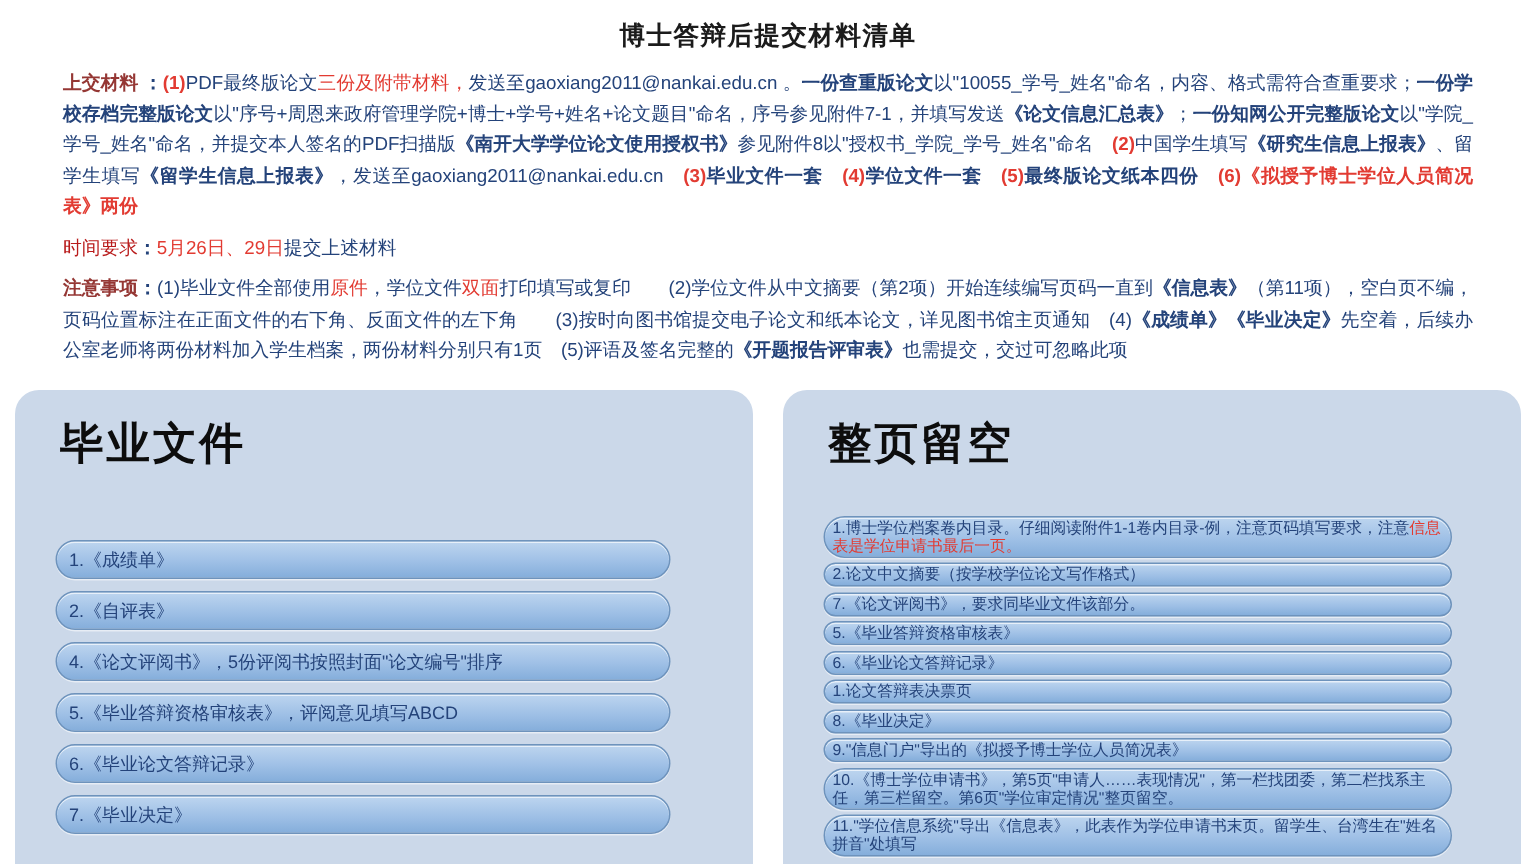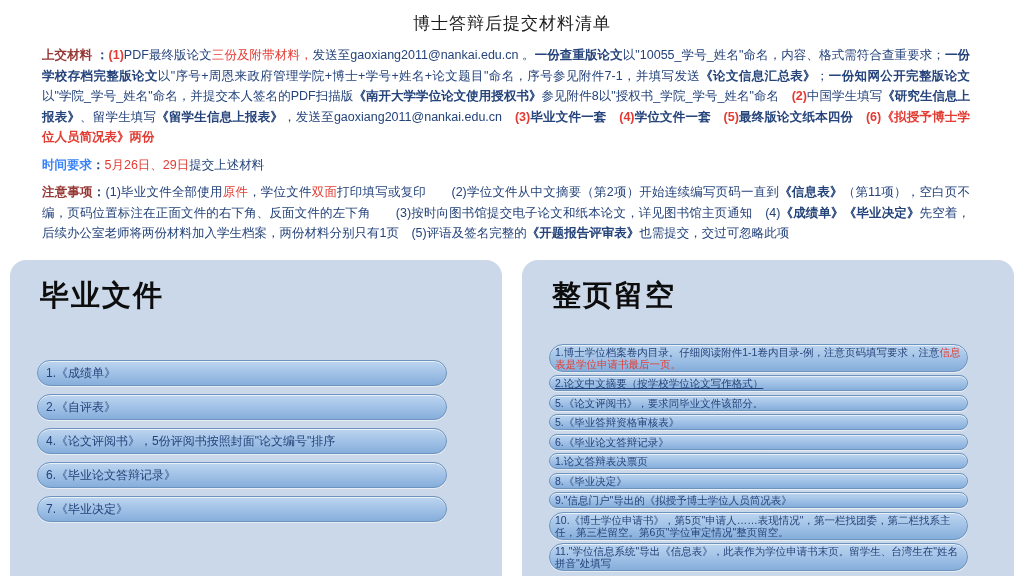--- a/index.html
+++ b/index.html
@@ -2,27 +2,27 @@
 <html><head>
 <meta charset="utf-8">
 <style>
   html,body{margin:0;padding:0;}
   body{
     width:1024px;height:576px;overflow:hidden;background:#ffffff;
     font-family:"Liberation Sans","DejaVu Sans",sans-serif;
     -webkit-font-smoothing:antialiased;
   }
   .page-title{
-    text-align:center;font-size:17px;font-weight:400;color:#1b1b1b;
+    text-align:center;font-size:17px;font-weight:700;color:#1b1b1b;
     letter-spacing:1px;margin:12px 0 10px 0;
   }
   .notes{
     margin:0 42px;font-size:12.5px;line-height:20.5px;text-align:justify;
   }
-  .para{margin:0 12px 7px 0;}
+  .para{margin:0 0 7px 0;}
   .panels{
     display:flex;gap:20px;margin:16px 10px 0 10px;
   }
   .panel{
     flex:1;background:#cbd8e9;border-radius:16px;height:345px;
     box-sizing:border-box;position:relative;
   }
   .panel-heading{
     font-size:29px;font-weight:700;color:#0d0d0d;letter-spacing:2px;
     margin:0;padding:16px 0 0 30px;
@@ -45,41 +45,42 @@
   }
   .bar span{color:inherit;}
 </style>
 </head>
 <body>
 
 <h1 class="page-title">博士答辩后提交材料清单</h1>
 
 <div class="notes">
     <p class="para"><span style="color: rgb(149, 55, 52); font-weight: 700;">上交材料</span><span style="color: rgb(36, 67, 122); font-weight: 700;"> ：</span><span style="color: rgb(226, 59, 50); font-weight: 700;">(1)</span><span style="color: rgb(36, 67, 122);">PDF最终版论文</span><span style="color: rgb(226, 59, 50);">三份及附带材料，</span><span style="color: rgb(36, 67, 122);">发送至gaoxiang2011@nankai.edu.cn 。</span><span style="color: rgb(36, 67, 122); font-weight: 700;">一份查重版论文</span><span style="color: rgb(36, 67, 122);">以"10055_学号_姓名"命名，内容、格式需符合查重要求；</span><span style="color: rgb(36, 67, 122); font-weight: 700;">一份学校存档完整版论文</span><span style="color: rgb(36, 67, 122);">以"序号+周恩来政府管理学院+博士+学号+姓名+论文题目"命名，序号参见附件7-1，并填写发送</span><span style="color: rgb(36, 67, 122); font-weight: 700;">《论文信息汇总表》</span><span style="color: rgb(36, 67, 122);">；</span><span style="color: rgb(36, 67, 122); font-weight: 700;">一份知网公开完整版论文</span><span style="color: rgb(36, 67, 122);">以"学院_学号_姓名"命名，并提交本人签名的PDF扫描版</span><span style="color: rgb(36, 67, 122); font-weight: 700;">《南开大学学位论文使用授权书》</span><span style="color: rgb(36, 67, 122);">参见附件8以"授权书_学院_学号_姓名"命名　</span><span style="color: rgb(226, 59, 50); font-weight: 700;">(2)</span><span style="color: rgb(36, 67, 122);">中国学生填写</span><span style="color: rgb(36, 67, 122); font-weight: 700;">《研究生信息上报表》</span><span style="color: rgb(36, 67, 122);">、留学生填写</span><span style="color: rgb(36, 67, 122); font-weight: 700;">《留学生信息上报表》</span><span style="color: rgb(36, 67, 122);">，发送至gaoxiang2011@nankai.edu.cn　</span><span style="color: rgb(226, 59, 50); font-weight: 700;">(3)</span><span style="color: rgb(36, 67, 122); font-weight: 700;">毕业文件一套　</span><span style="color: rgb(226, 59, 50); font-weight: 700;">(4)</span><span style="color: rgb(36, 67, 122); font-weight: 700;">学位文件一套　</span><span style="color: rgb(226, 59, 50); font-weight: 700;">(5)</span><span style="color: rgb(36, 67, 122); font-weight: 700;">最终版论文纸本四份　</span><span style="color: rgb(226, 59, 50); font-weight: 700;">(6)</span><span style="color: rgb(226, 59, 50); font-weight: 700;">《拟授予博士学位人员简况表》两份</span></p>
-    <p class="para"><span style="color: #3b82f6; font-weight: 700;">时间要求</span><span style="color: rgb(36, 67, 122); font-weight: 700;">：</span><span style="color: rgb(226, 59, 50);">5月26日、29日</span><span style="color: rgb(36, 67, 122);">提交上述材料</span></p>
+    <p class="para"><span style="color: #b91c1c; font-weight: 400;">时间要求</span><span style="color: rgb(36, 67, 122); font-weight: 700;">：</span><span style="color: rgb(226, 59, 50);">5月26日、29日</span><span style="color: rgb(36, 67, 122);">提交上述材料</span></p>
     <p class="para"><span style="color: rgb(149, 55, 52); font-weight: 700;">注意事项</span><span style="color: rgb(36, 67, 122); font-weight: 700;">：</span><span style="color: rgb(36, 67, 122);">(1)毕业文件全部使用</span><span style="color: rgb(226, 59, 50);">原件</span><span style="color: rgb(36, 67, 122);">，学位文件</span><span style="color: rgb(226, 59, 50);">双面</span><span style="color: rgb(36, 67, 122);">打印填写或复印　　(2)学位文件从中文摘要（第2项）开始连续编写页码一直到</span><span style="color: rgb(36, 67, 122); font-weight: 700;">《信息表》</span><span style="color: rgb(36, 67, 122);">（第11项），空白页不编，页码位置标注在正面文件的右下角、反面文件的左下角　　(3)按时向图书馆提交电子论文和纸本论文，详见图书馆主页通知　(4)</span><span style="color: rgb(36, 67, 122); font-weight: 700;">《成绩单》《毕业决定》</span><span style="color: rgb(36, 67, 122);">先空着，后续办公室老师将两份材料加入学生档案，两份材料分别只有1页　(5)评语及签名完整的</span><span style="color: rgb(36, 67, 122); font-weight: 700;">《开题报告评审表》</span><span style="color: rgb(36, 67, 122);">也需提交，交过可忽略此项</span></p>
   </div>
 
 <div class="panels">
   <section class="panel panel-left">
     <h2 class="panel-heading">毕业文件</h2>
     <div class="items">
         <div class="bar"><span style="color: rgb(36, 67, 122);">1.《成绩单》</span></div>
         <div class="bar"><span style="color: rgb(36, 67, 122);">2.《自评表》</span></div>
         <div class="bar"><span style="color: rgb(36, 67, 122);">4.《论文评阅书》，5份评阅书按照封面"论文编号"排序</span></div>
+        <div class="bar"><span style="color: rgb(36, 67, 122);">5.《毕业答辩资格审核表》，评阅意见填写ABCD</span></div>
         <div class="bar"><span style="color: rgb(36, 67, 122);">6.《毕业论文答辩记录》</span></div>
         <div class="bar"><span style="color: rgb(36, 67, 122);">7.《毕业决定》</span></div>
       </div>
   </section>
   <section class="panel panel-right">
     <h2 class="panel-heading">整页留空</h2>
     <div class="items">
         <div class="bar"><span style="color: rgb(36, 67, 122);">1.博士学位档案卷内目录。仔细阅读附件1-1卷内目录-例，注意页码填写要求，注意</span><span style="color: rgb(226, 59, 50);">信息表是学位申请书最后一页。</span></div>
-        <div class="bar"><span style="color: rgb(36, 67, 122); text-decoration: underline;">2.论文中文摘要（按学校学位论文写作格式）</span></div>
-        <div class="bar"><span style="color: rgb(36, 67, 122);">5.《论文评阅书》，要求同毕业文件该部分。</span></div>
+        <div class="bar"><span style="color: rgb(36, 67, 122);">2.论文中文摘要（按学校学位论文写作格式）</span></div>
+        <div class="bar"><span style="color: rgb(36, 67, 122);">7.《论文评阅书》，要求同毕业文件该部分。</span></div>
         <div class="bar"><span style="color: rgb(36, 67, 122);">5.《毕业答辩资格审核表》</span></div>
         <div class="bar"><span style="color: rgb(36, 67, 122);">6.《毕业论文答辩记录》</span></div>
         <div class="bar"><span style="color: rgb(36, 67, 122);">1.论文答辩表决票页</span></div>
         <div class="bar"><span style="color: rgb(36, 67, 122);">8.《毕业决定》</span></div>
         <div class="bar"><span style="color: rgb(36, 67, 122);">9."信息门户"导出的《拟授予博士学位人员简况表》</span></div>
         <div class="bar"><span style="color: rgb(36, 67, 122);">10.《博士学位申请书》，第5页"申请人……表现情况"，第一栏找团委，第二栏找系主任，第三栏留空。第6页"学位审定情况"整页留空。</span></div>
         <div class="bar"><span style="color: rgb(36, 67, 122);">11."学位信息系统"导出《信息表》，此表作为学位申请书末页。留学生、台湾生在"姓名拼音"处填写</span></div>
       </div>
   </section>
 </div>

